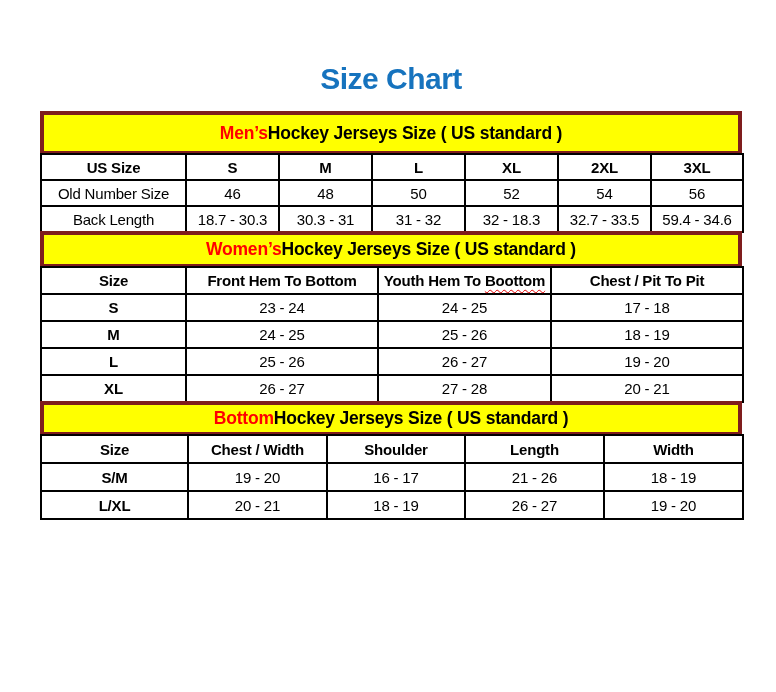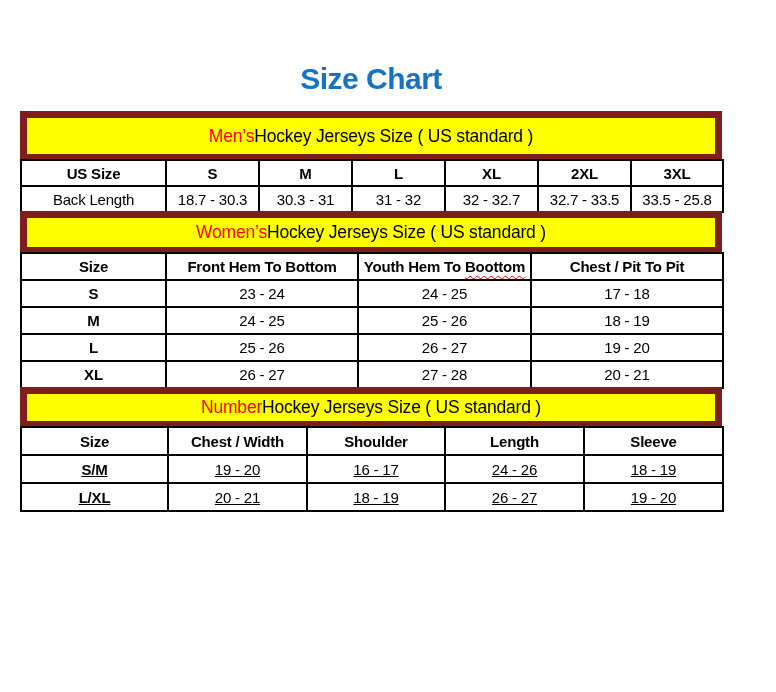--- a/index.html
+++ b/index.html
@@ -1,49 +1,49 @@
 <!DOCTYPE html>
 <html><head>
 <meta charset="utf-8">
 <style>
   html,body{margin:0;padding:0;}
   body{
     width:776px;height:692px;background:#ffffff;overflow:hidden;
     font-family:"Liberation Sans", sans-serif;color:#000;
     -webkit-font-smoothing:antialiased;
   }
-  .wrap{position:absolute;left:20px;top:0;width:702px;}
+  .wrap{position:absolute;left:40px;top:0;width:702px;}
   .title{
     margin-top:62px;margin-bottom:15px;text-align:center;
     color:#1673be;font-size:30px;font-weight:bold;letter-spacing:-0.5px;
   }
   .banner{
-    background:#ffff00;border:7px solid #7f1d1d;height:36px;
+    background:#ffff00;border:4px solid #7f1d1d;height:36px;
     display:flex;align-items:center;justify-content:center;
-    font-weight:normal;font-size:17.5px;letter-spacing:-0.2px;
+    font-weight:bold;font-size:17.5px;letter-spacing:-0.2px;
   }
   .banner.mid{height:29px;margin-top:-2px;}
   .banner.small{height:27px;margin-top:-2px;}
   .banner .red{color:#ff0000;}
   table{
     border-collapse:collapse;table-layout:fixed;width:702px;margin-top:-2px;border-radius:9px;
   }
   th,td{
     border:2px solid #000;text-align:center;vertical-align:middle;
     font-size:15px;padding:0;letter-spacing:-0.2px;white-space:nowrap;
   }
   th{font-weight:bold;}
   td{font-weight:normal;}
   td.bold{font-weight:bold;}
   table.men th{height:24px;}
   table.men td{height:24px;}
   table.women th{height:25px;}
   table.women td{height:25px;}
   table.youth th{height:26px;}
-  table.youth td{height:26px;text-decoration:underline;}
+  table.youth td{height:26px;}
   .sperr{
     text-decoration:underline wavy #e00000;
     text-decoration-thickness:1px;
     text-underline-offset:3px;
   }
 </style>
 </head>
 <body>
 
 <div class="wrap">
@@ -69,27 +69,36 @@
         <tr>
       <th>US Size</th>
       <th>S</th>
       <th>M</th>
       <th>L</th>
       <th>XL</th>
       <th>2XL</th>
       <th>3XL</th>
     </tr>
     <tr>
+      <td>Old Number Size</td>
+      <td>46</td>
+      <td>48</td>
+      <td>50</td>
+      <td>52</td>
+      <td>54</td>
+      <td>56</td>
+    </tr>
+    <tr>
       <td>Back Length</td>
       <td>18.7 - 30.3</td>
       <td>30.3 - 31</td>
       <td>31 - 32</td>
-      <td>32 - 32.7</td>
+      <td>32 - 18.3</td>
       <td>32.7 - 33.5</td>
-      <td>33.5 - 25.8</td>
+      <td>59.4 - 34.6</td>
     </tr>
   </tbody>
     </table>
 
   <div class="banner mid">
     <span class="red">Women’s</span>
       <span> Hockey Jerseys Size ( US standard )</span>
   </div>
 
   <table class="women">
@@ -127,45 +136,45 @@
     <tr>
       <td class="bold">XL</td>
       <td>26 - 27</td>
       <td>27 - 28</td>
       <td>20 - 21</td>
     </tr>
   </tbody>
     </table>
 
   <div class="banner small">
-    <span class="red">Number</span>
+    <span class="red">Bottom</span>
       <span> Hockey Jerseys Size ( US standard )</span>
   </div>
 
   <table class="youth">
     <colgroup>
       <col style="width:147px">
         <col style="width:139px">
         <col style="width:138px">
         <col style="width:139px">
         <col style="width:139px">
     </colgroup>
     <tbody>
         <tr>
       <th>Size</th>
       <th>Chest / Width</th>
       <th>Shoulder</th>
       <th>Length</th>
-      <th>Sleeve</th>
+      <th>Width</th>
     </tr>
     <tr>
       <td class="bold">S/M</td>
       <td>19 - 20</td>
       <td>16 - 17</td>
-      <td>24 - 26</td>
+      <td>21 - 26</td>
       <td>18 - 19</td>
     </tr>
     <tr>
       <td class="bold">L/XL</td>
       <td>20 - 21</td>
       <td>18 - 19</td>
       <td>26 - 27</td>
       <td>19 - 20</td>
     </tr>
   </tbody>

